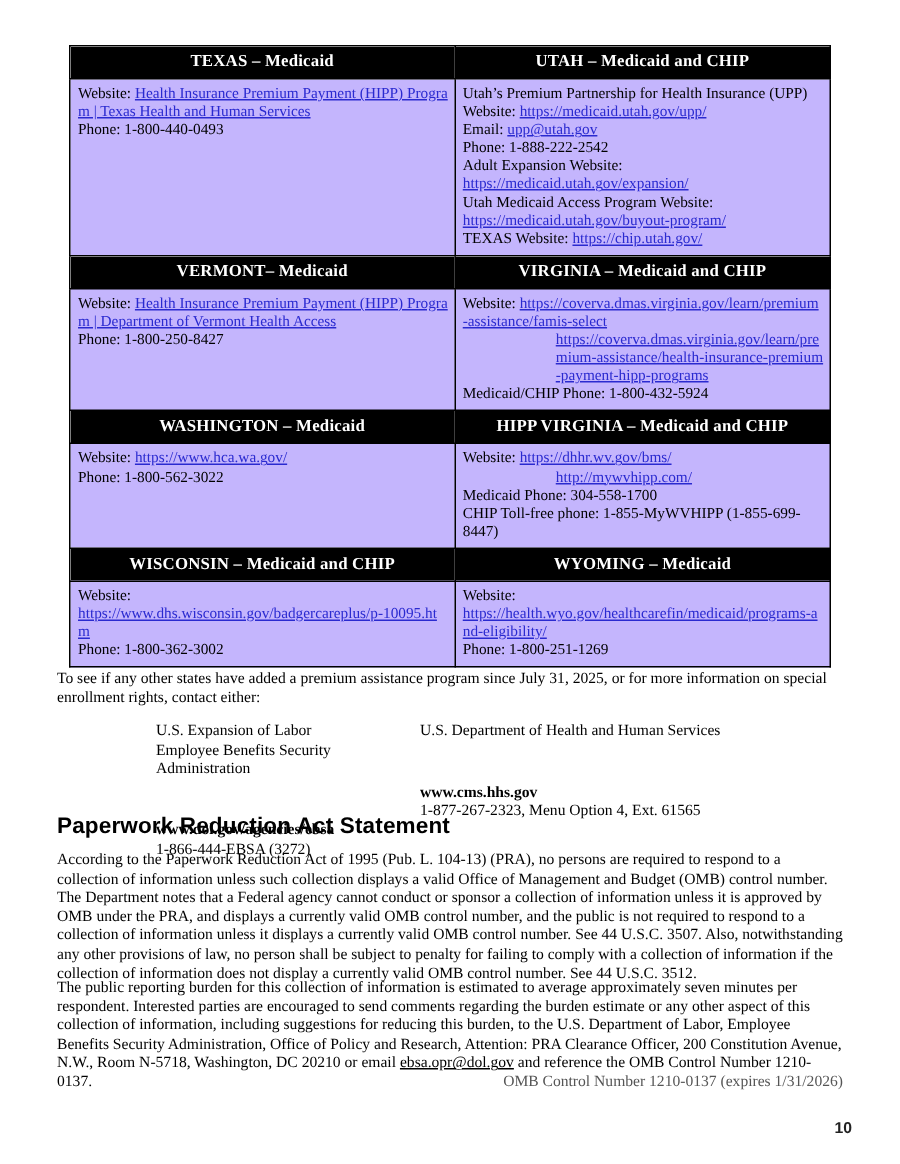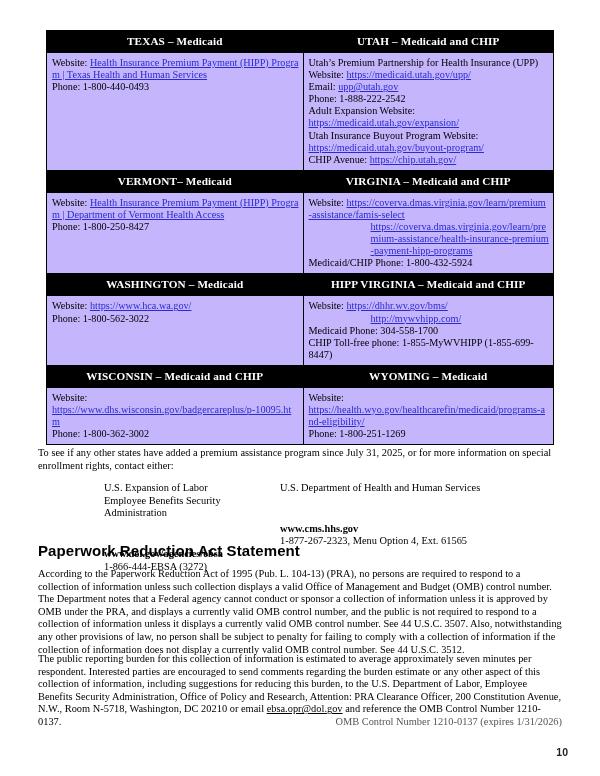--- a/index.html
+++ b/index.html
@@ -138,23 +138,23 @@
           </div>
           <div>Phone: 1-800-440-0493</div>
         </td>
         <td class="body-cell">
           <div>Utah’s Premium Partnership for Health Insurance (UPP)</div>
           <div><span>Website: </span><span class="lnk">https://medicaid.utah.gov/upp/</span></div>
           <div><span>Email: </span><span class="lnk">upp@utah.gov</span></div>
           <div>Phone: 1-888-222-2542</div>
           <div>Adult Expansion Website:</div>
           <div><span class="lnk">https://medicaid.utah.gov/expansion/</span></div>
-          <div>Utah Insurance Buyout Program Website:</div>
+          <div>Utah Medicaid Access Program Website:</div>
           <div><span class="lnk">https://medicaid.utah.gov/buyout-program/</span></div>
-          <div><span>CHIP Avenue: </span><span class="lnk">https://chip.utah.gov/</span></div>
+          <div><span>TEXAS Website: </span><span class="lnk">https://chip.utah.gov/</span></div>
         </td>
       </tr>
 
       <tr>
         <td class="hdr-cell">VERMONT– Medicaid</td>
         <td class="hdr-cell">VIRGINIA – Medicaid and CHIP</td>
       </tr>
       <tr>
         <td class="body-cell">
           <div><span>Website: </span><span class="lnk">Health Insurance Premium Payment (HIPP) Program | Department of Vermont Health Access</span></div>

